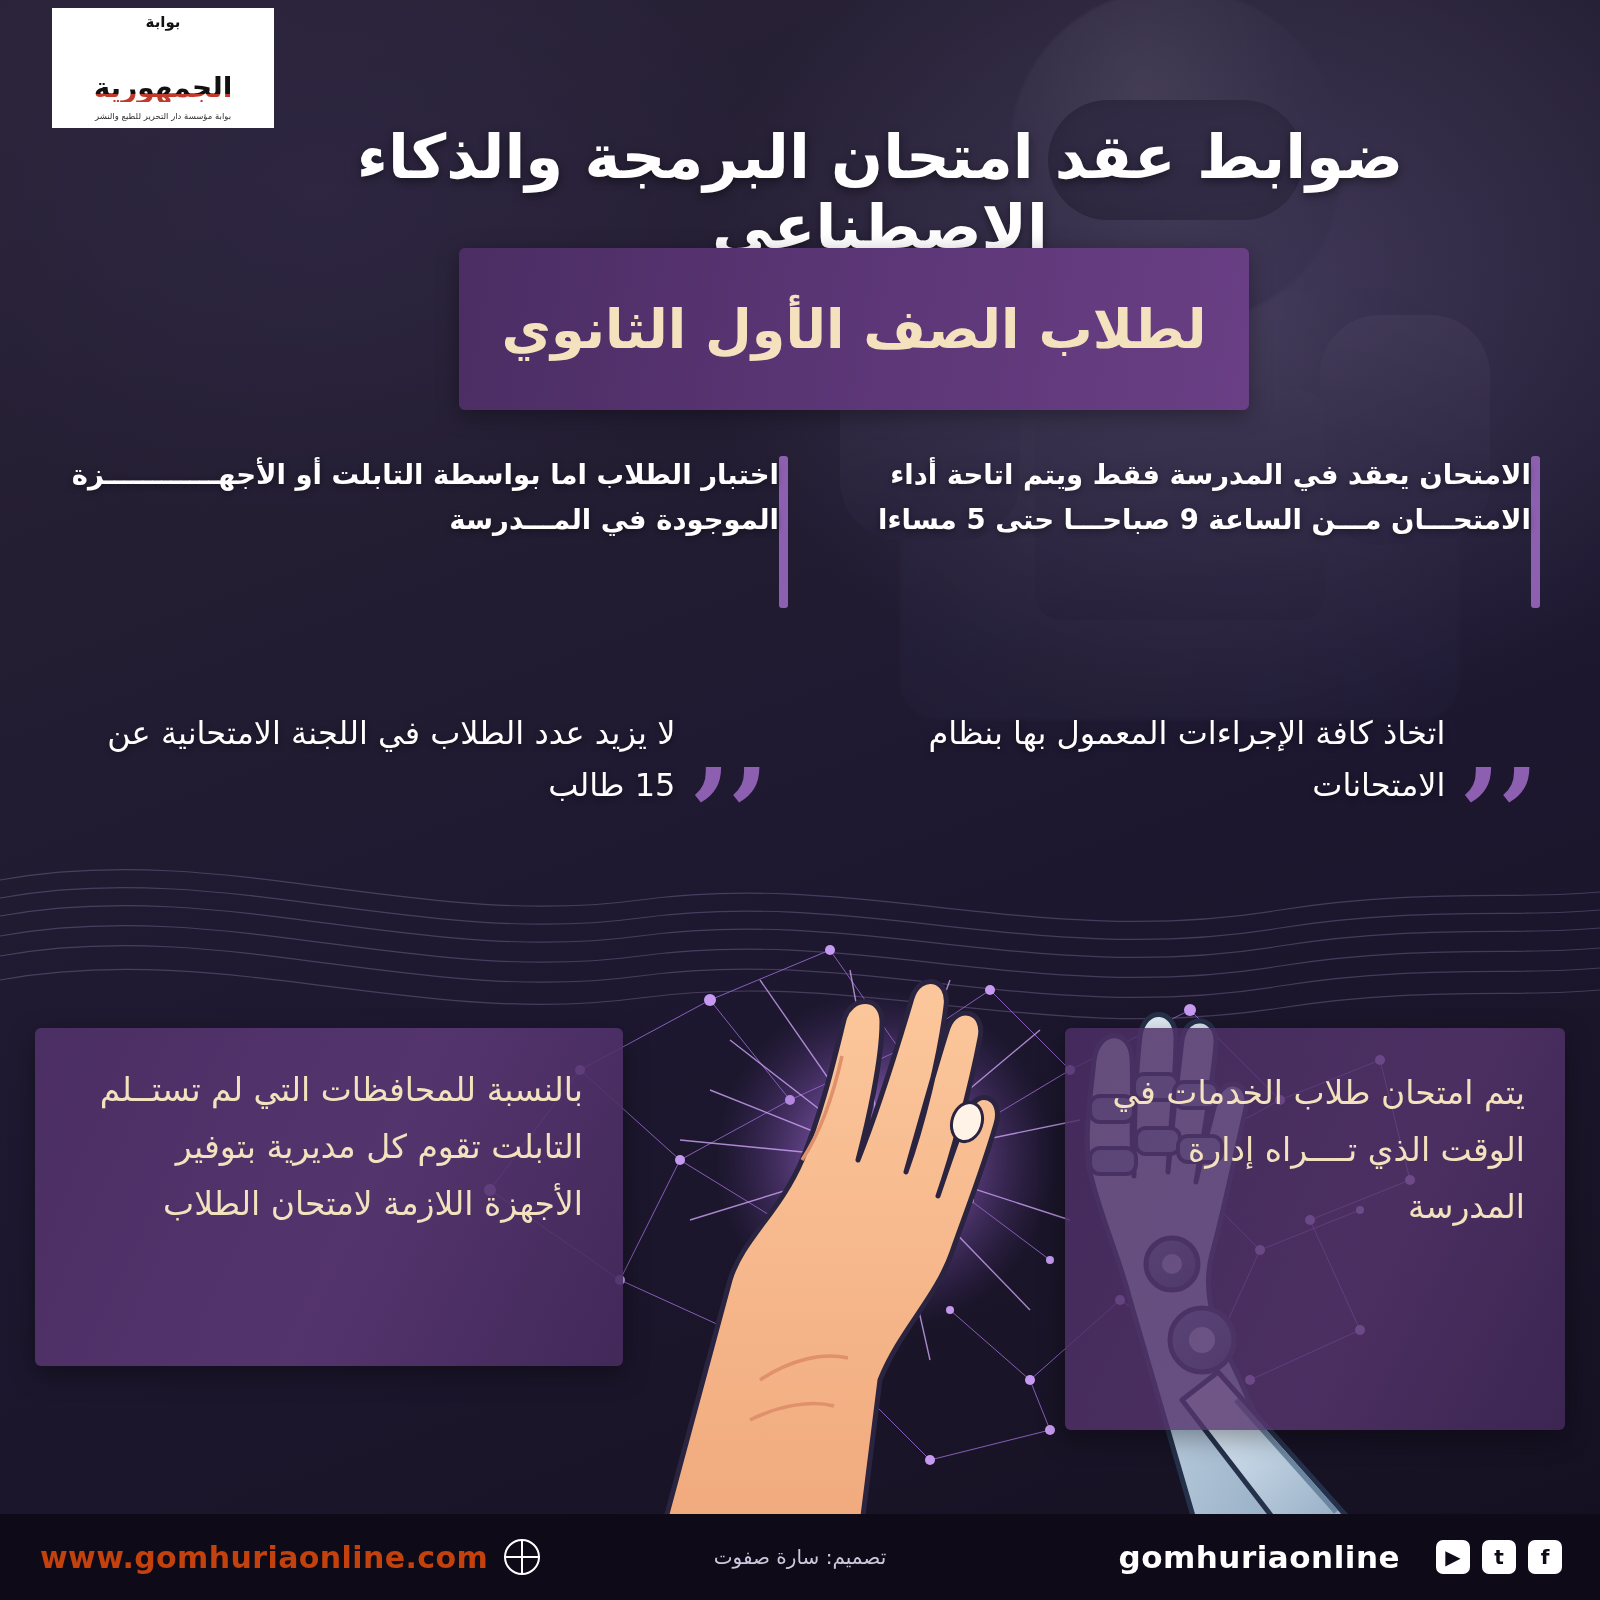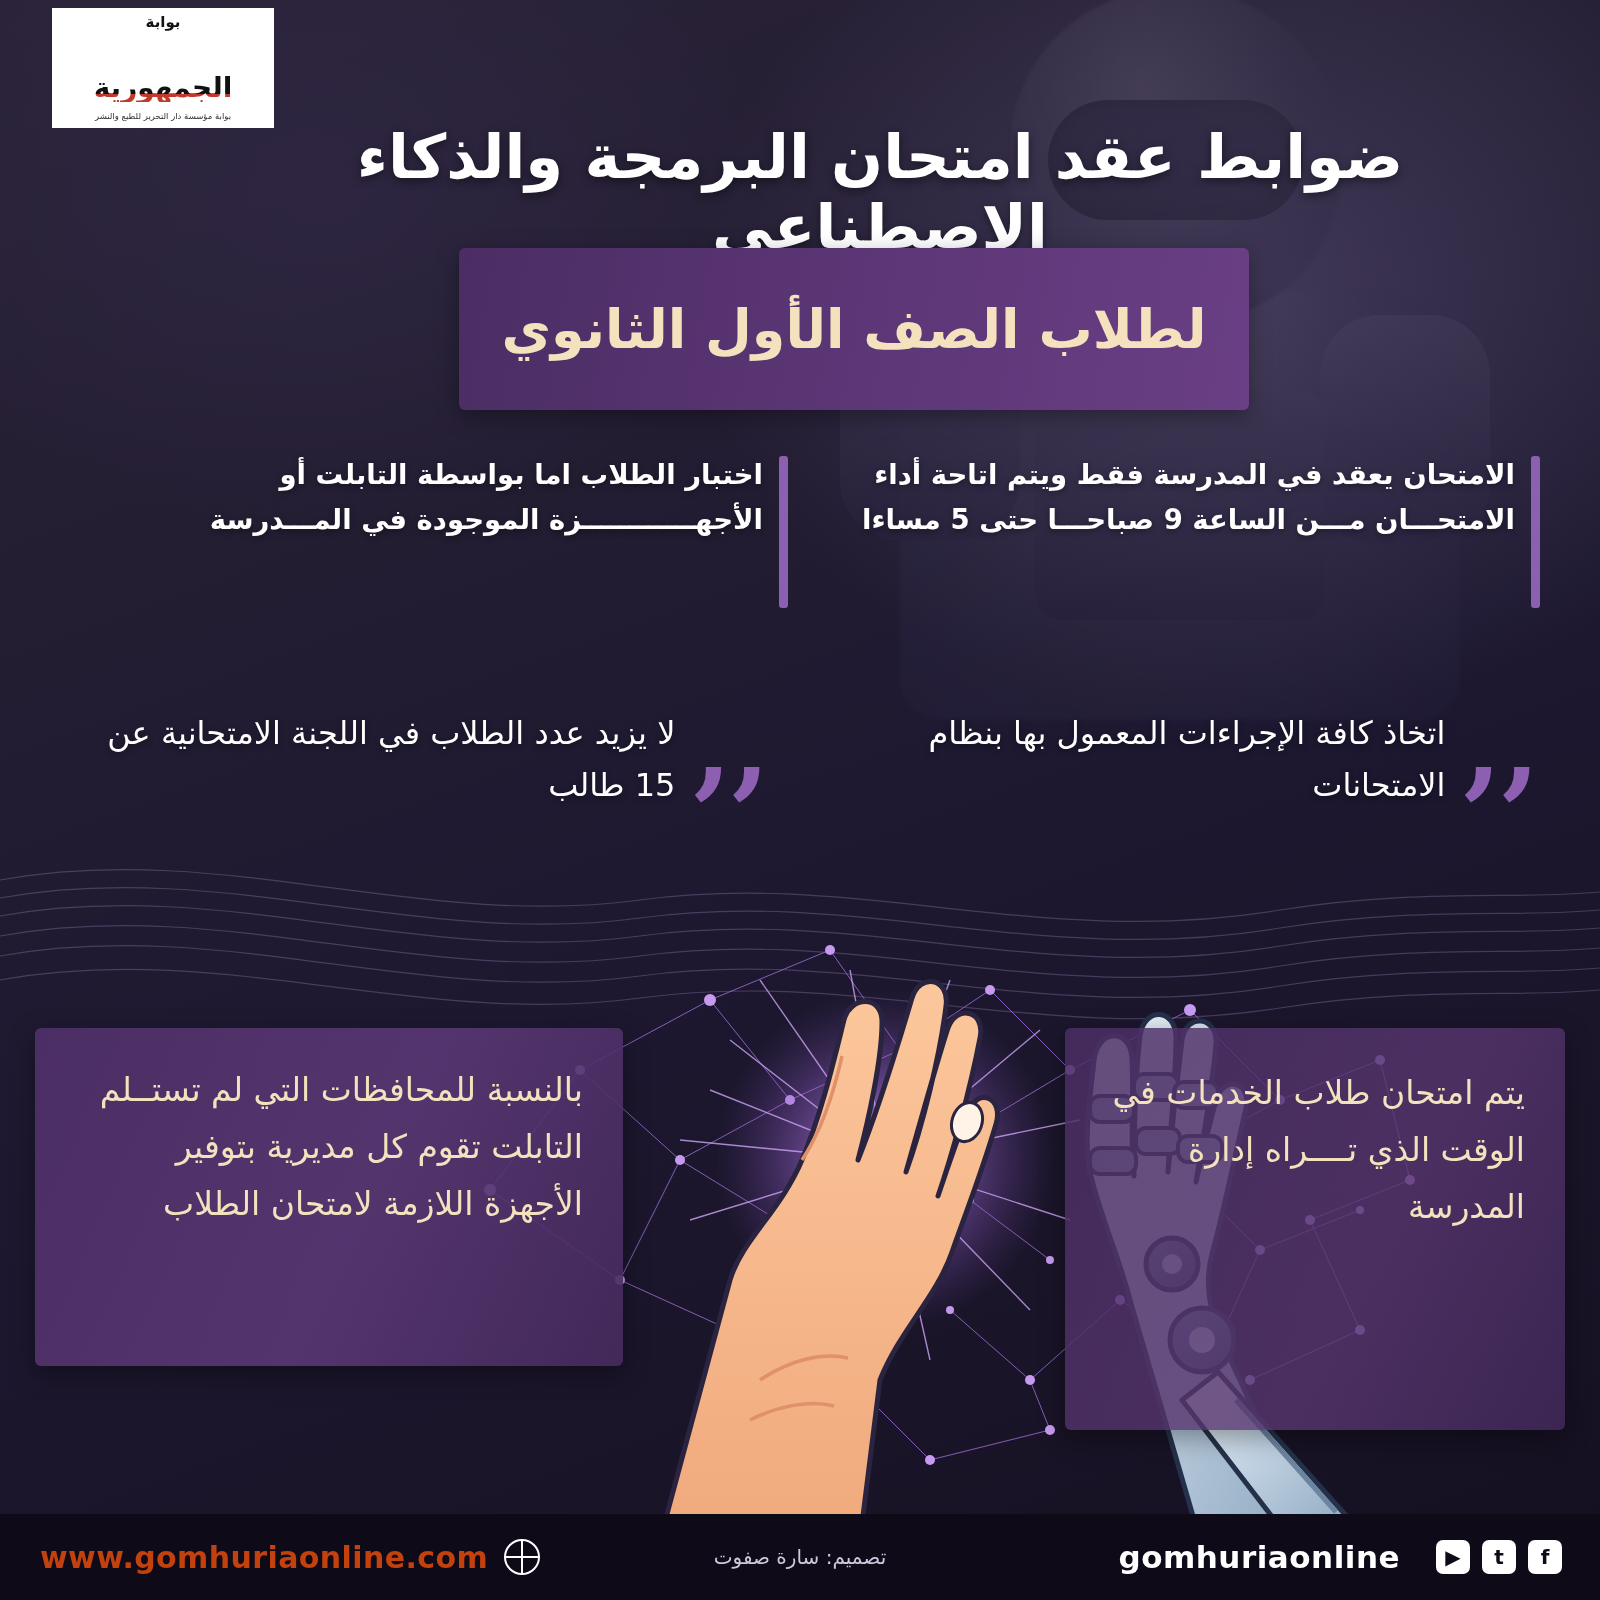--- a/index.html
+++ b/index.html
@@ -120,21 +120,20 @@
 
   
   .tri-row {
     position: absolute; top: 452px; right: 60px; left: 60px;
     display: flex; flex-direction: row; gap: 24px;
     z-index: 14;
   }
   .tri-item {
     flex: 1;
     display: flex; flex-direction: row; align-items: flex-start;
-    gap: 16px;
     justify-content: space-between;
   }
   .tri-bar {
     width: 9px; height: 152px; background: #8d5fb0;
     border-radius: 3px; flex: none; margin-top: 4px;
   }
   .tri-text {
     font-size: 27.5px; font-weight: bold; color: #ffffff;
     line-height: 1.62; text-align: right;
     text-shadow: 0 2px 6px rgba(0,0,0,.4);

